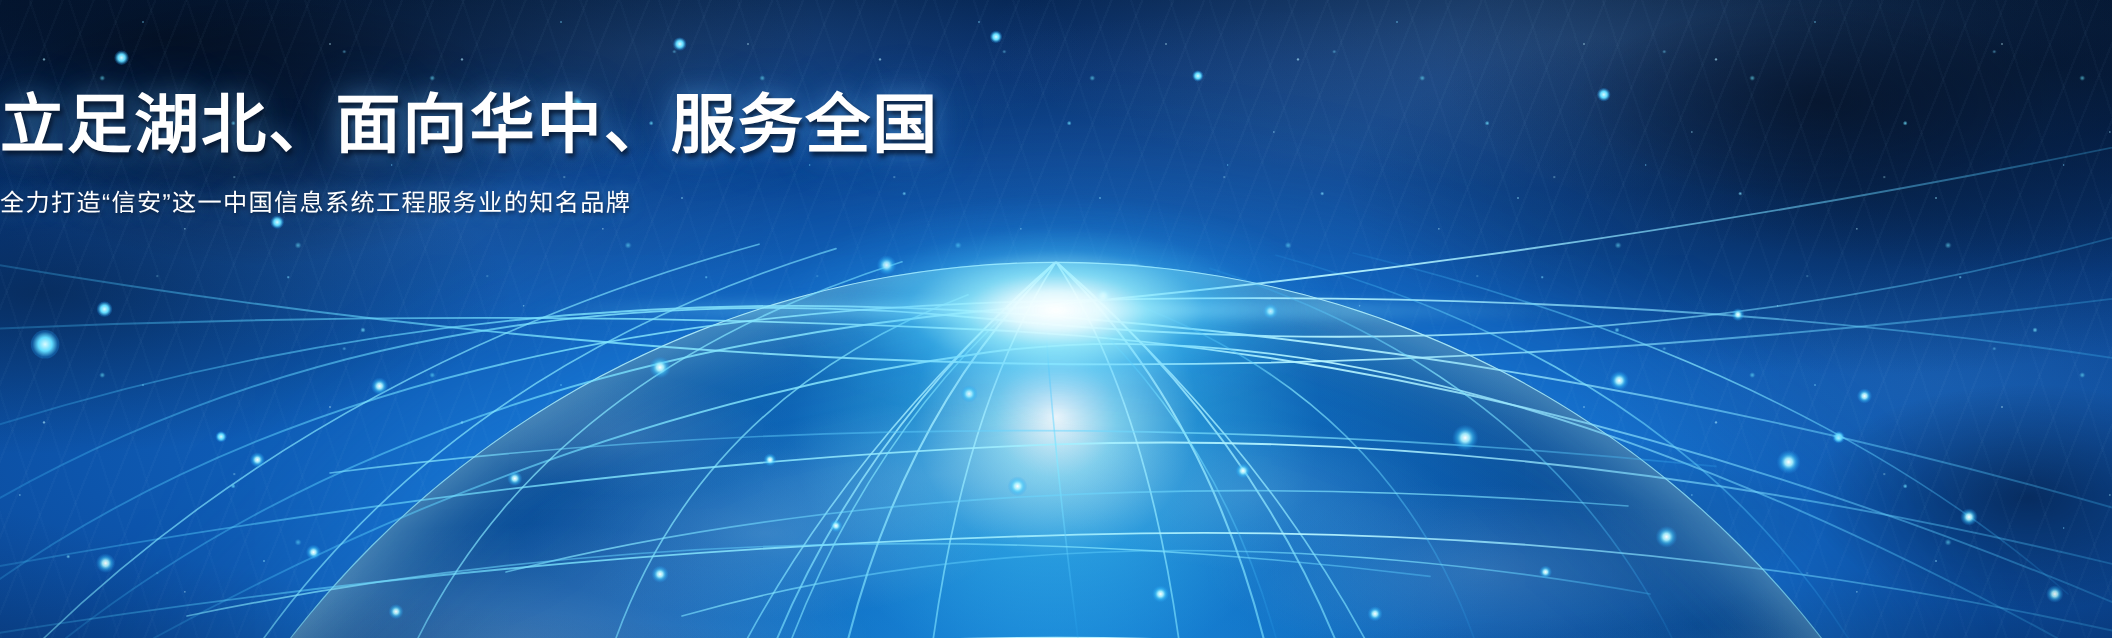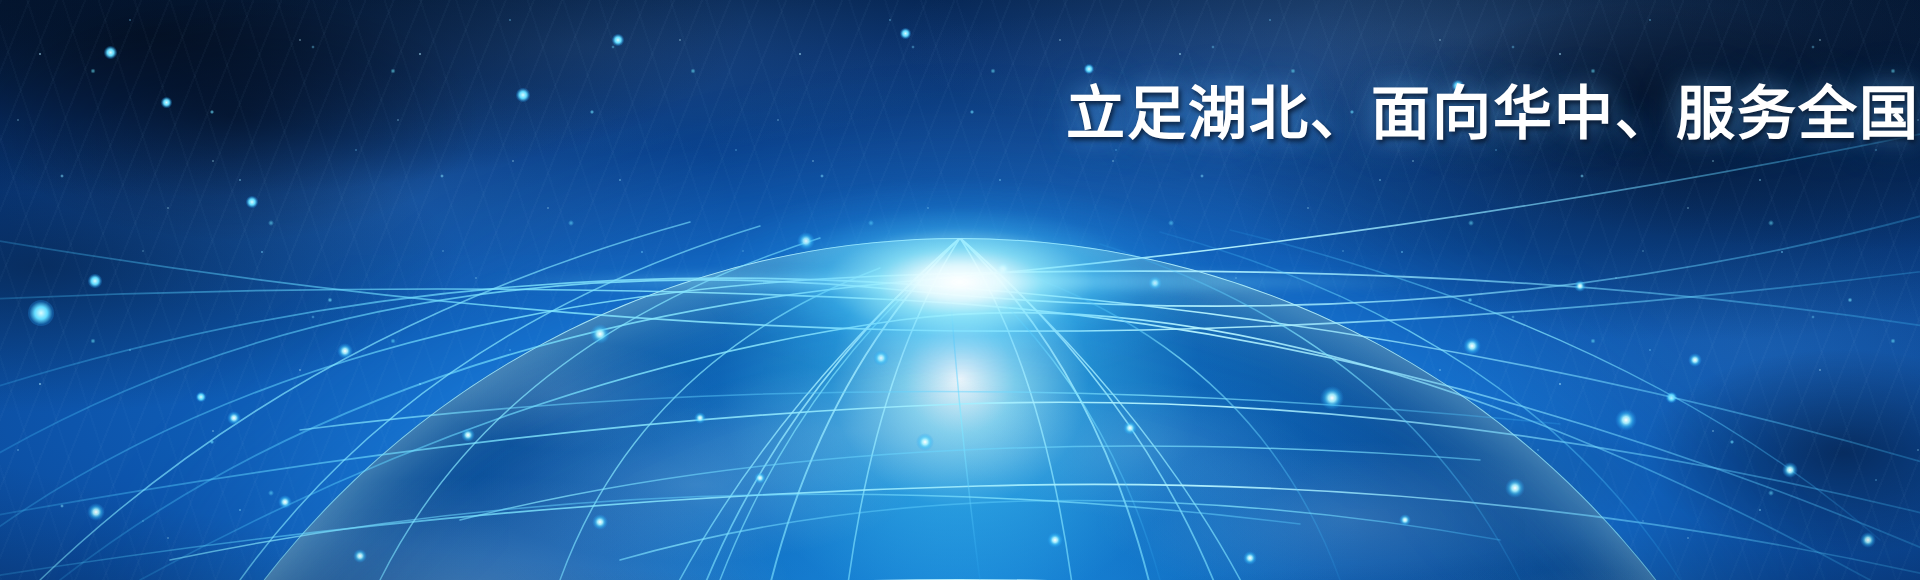--- a/index.html
+++ b/index.html
@@ -166,23 +166,22 @@
   
   .vignette{
     background:
       radial-gradient(120% 100% at 50% 48%, rgba(0,0,0,0) 52%, rgba(2,12,28,.30) 84%, rgba(1,8,20,.55) 100%);
   }
 
   
   .copy{
     position:absolute;
     left:0;right:0;top:84px;
-    text-align:right;
+    text-align:left;
     z-index:40;
-    margin-left:40px;
   }
   .headline{
     margin:0;
     color:#ffffff;
     font-size:59px;
     line-height:1.05;
     font-weight:700;
     letter-spacing:2px;
     text-shadow:
       2px 3px 5px rgba(2,14,34,.80),
@@ -356,15 +355,16 @@
     </svg>
   </div>
 
   <div class="core-streak"></div>
   <div class="core-flare"></div>
 
   <div class="layer vignette"></div>
 
   <div class="copy">
     <h1 class="headline">立足湖北、面向华中、服务全国</h1>
+    <p class="subline">全力打造“信安”这一中国信息系统工程服务业的知名品牌</p>
   </div>
 
 </div>
 
 </body></html>

